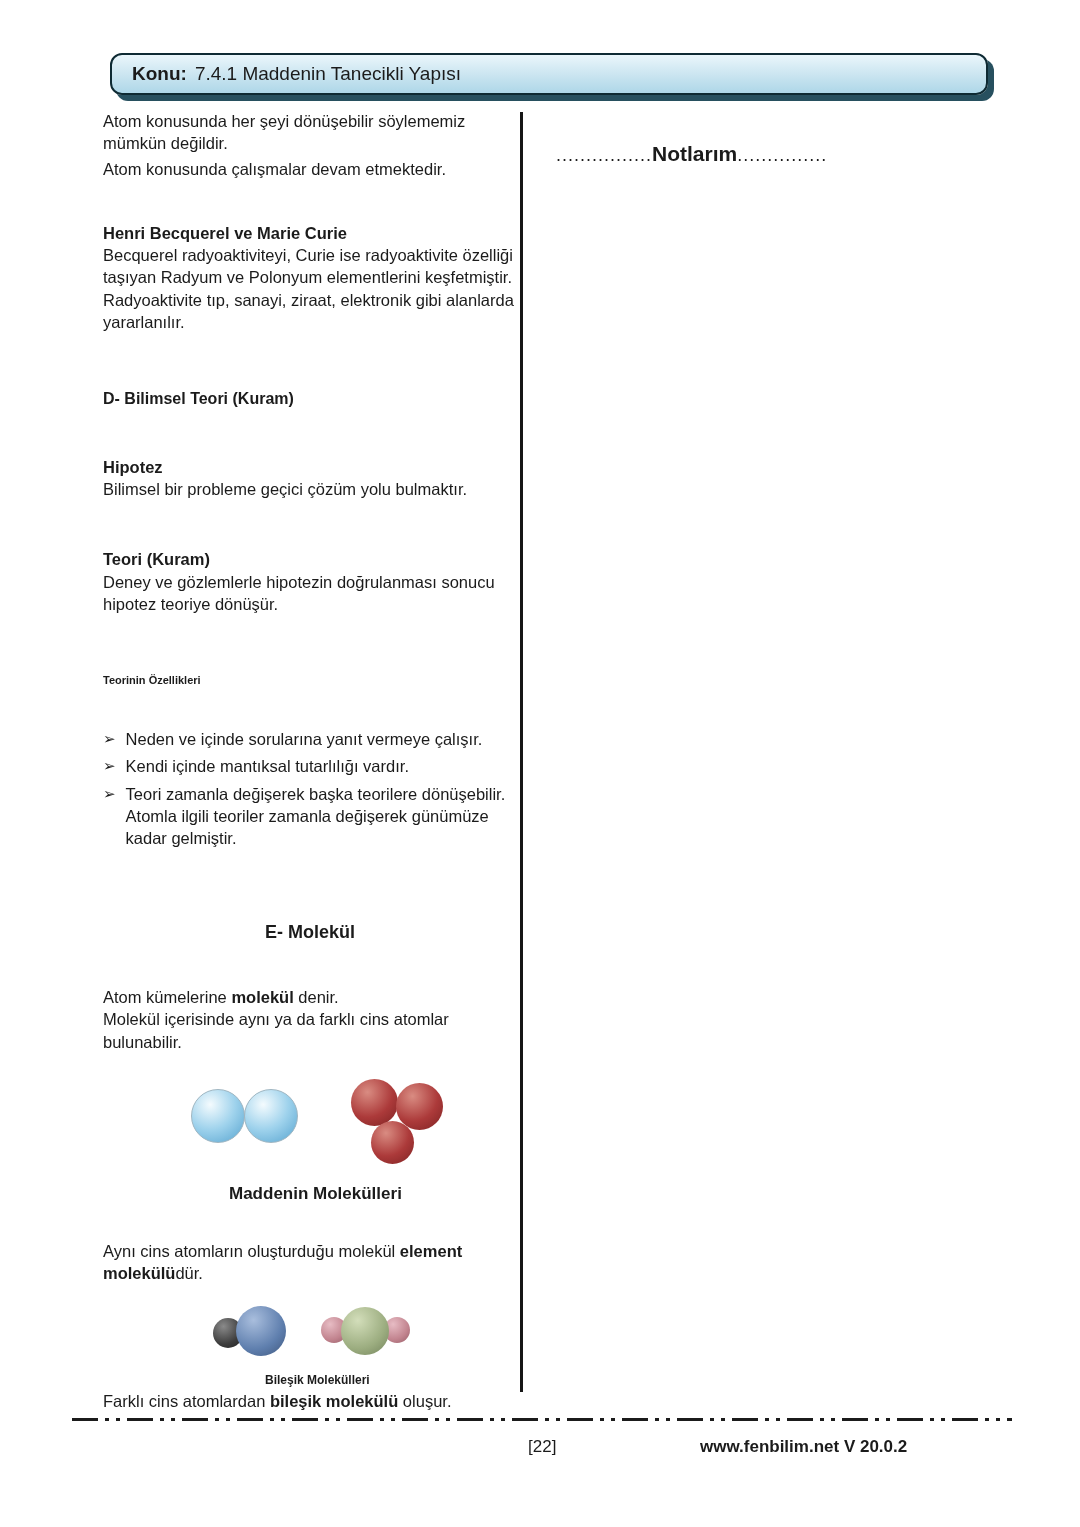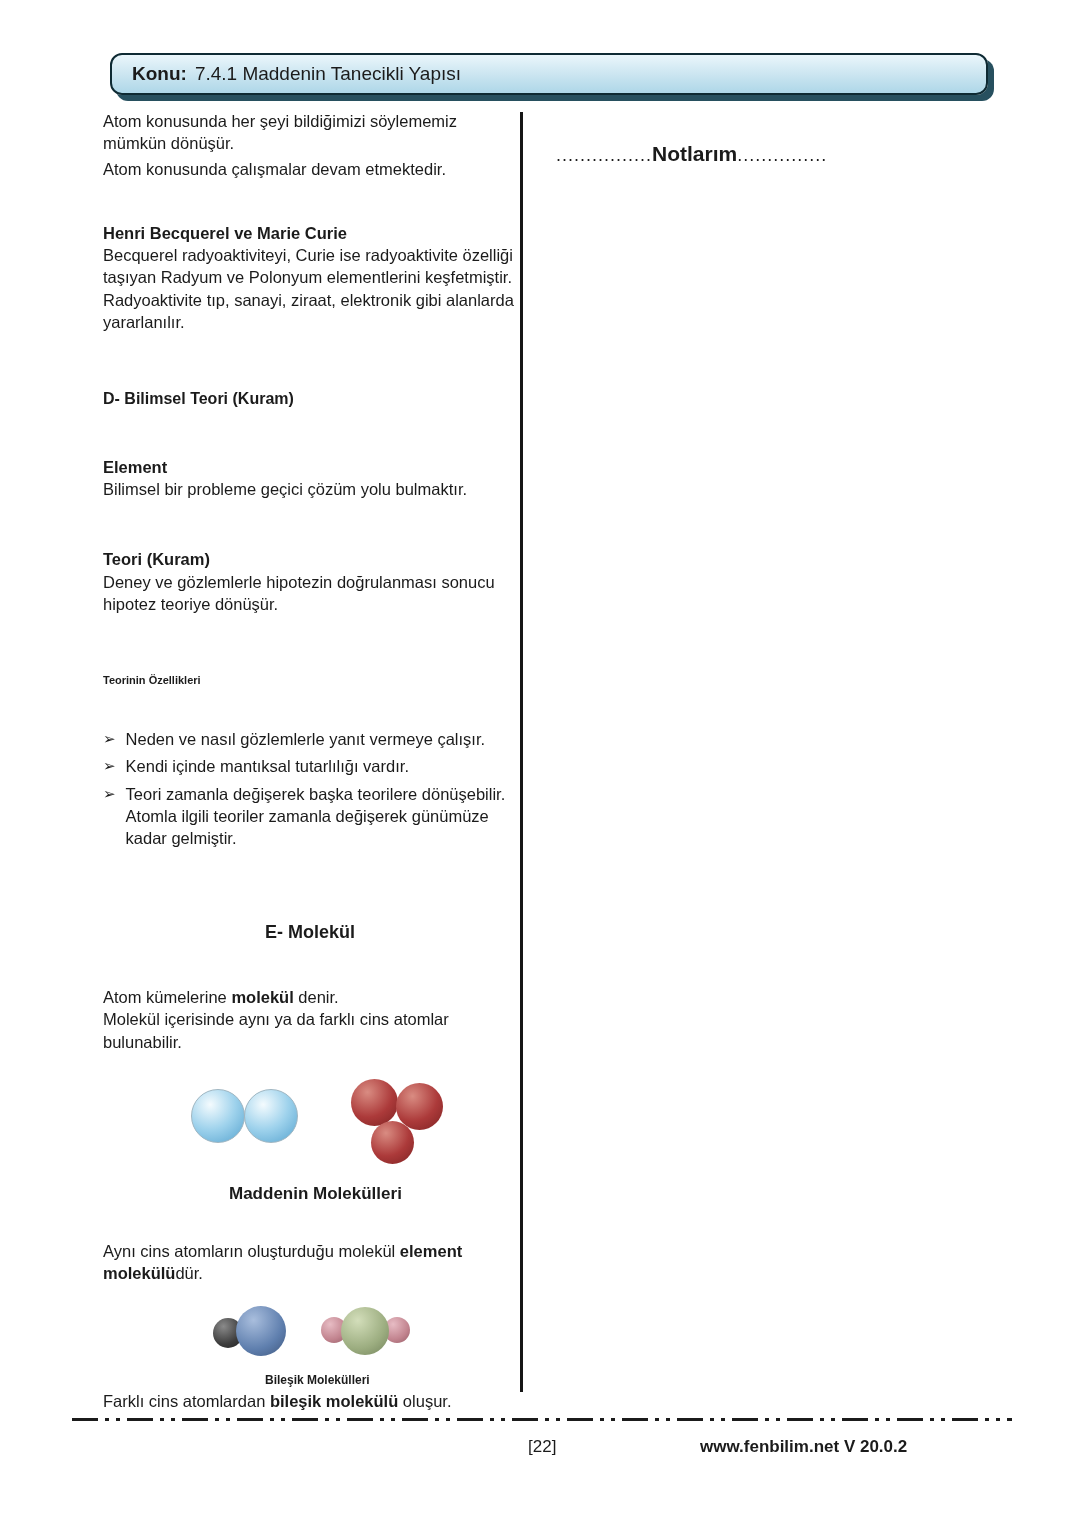--- a/index.html
+++ b/index.html
@@ -96,40 +96,40 @@
 <body>
 
 <div class="page">
 
   <div class="banner">
     <span class="b-label">Konu:</span>
     <span class="b-title">7.4.1 Maddenin Tanecikli Yapısı</span>
   </div>
 
   <div class="left-col">
-    <p class="intro1">Atom konusunda her şeyi bildiğimizi söylememiz mümkün dönüşür.</p>
+    <p class="intro1">Atom konusunda her şeyi dönüşebilir söylememiz mümkün değildir.</p>
     <p class="intro2">Atom konusunda çalışmalar devam etmektedir.</p>
 
     <h3 class="scientists b">Henri Becquerel ve Marie Curie</h3>
     <p>Becquerel radyoaktiviteyi, Curie ise radyoaktivite özelliği taşıyan Radyum ve Polonyum elementlerini keşfetmiştir. Radyoaktivite tıp, sanayi, ziraat, elektronik gibi alanlarda yararlanılır.</p>
 
     <h2 class="section b">D- Bilimsel Teori (Kuram)</h2>
 
-    <h3 class="sub b">Element</h3>
+    <h3 class="sub b">Hipotez</h3>
     <p>Bilimsel bir probleme geçici çözüm yolu bulmaktır.</p>
 
     <h3 class="teori b">Teori (Kuram)</h3>
     <p>Deney ve gözlemlerle hipotezin doğrulanması sonucu hipotez teoriye dönüşür.</p>
 
     <h3 class="props b">Teorinin Özellikleri</h3>
 
     <ul class="bullets">
       <li class="bullet">
         <span class="arrow">➢</span>
-        <span>Neden ve nasıl gözlemlerle yanıt vermeye çalışır.</span>
+        <span>Neden ve içinde sorularına yanıt vermeye çalışır.</span>
       </li>
       <li class="bullet">
         <span class="arrow">➢</span>
         <span>Kendi içinde mantıksal tutarlılığı vardır.</span>
       </li>
       <li class="bullet">
         <span class="arrow">➢</span>
         <span>Teori zamanla değişerek başka teorilere dönüşebilir. Atomla ilgili teoriler zamanla değişerek günümüze kadar gelmiştir.</span>
       </li>
     </ul>

